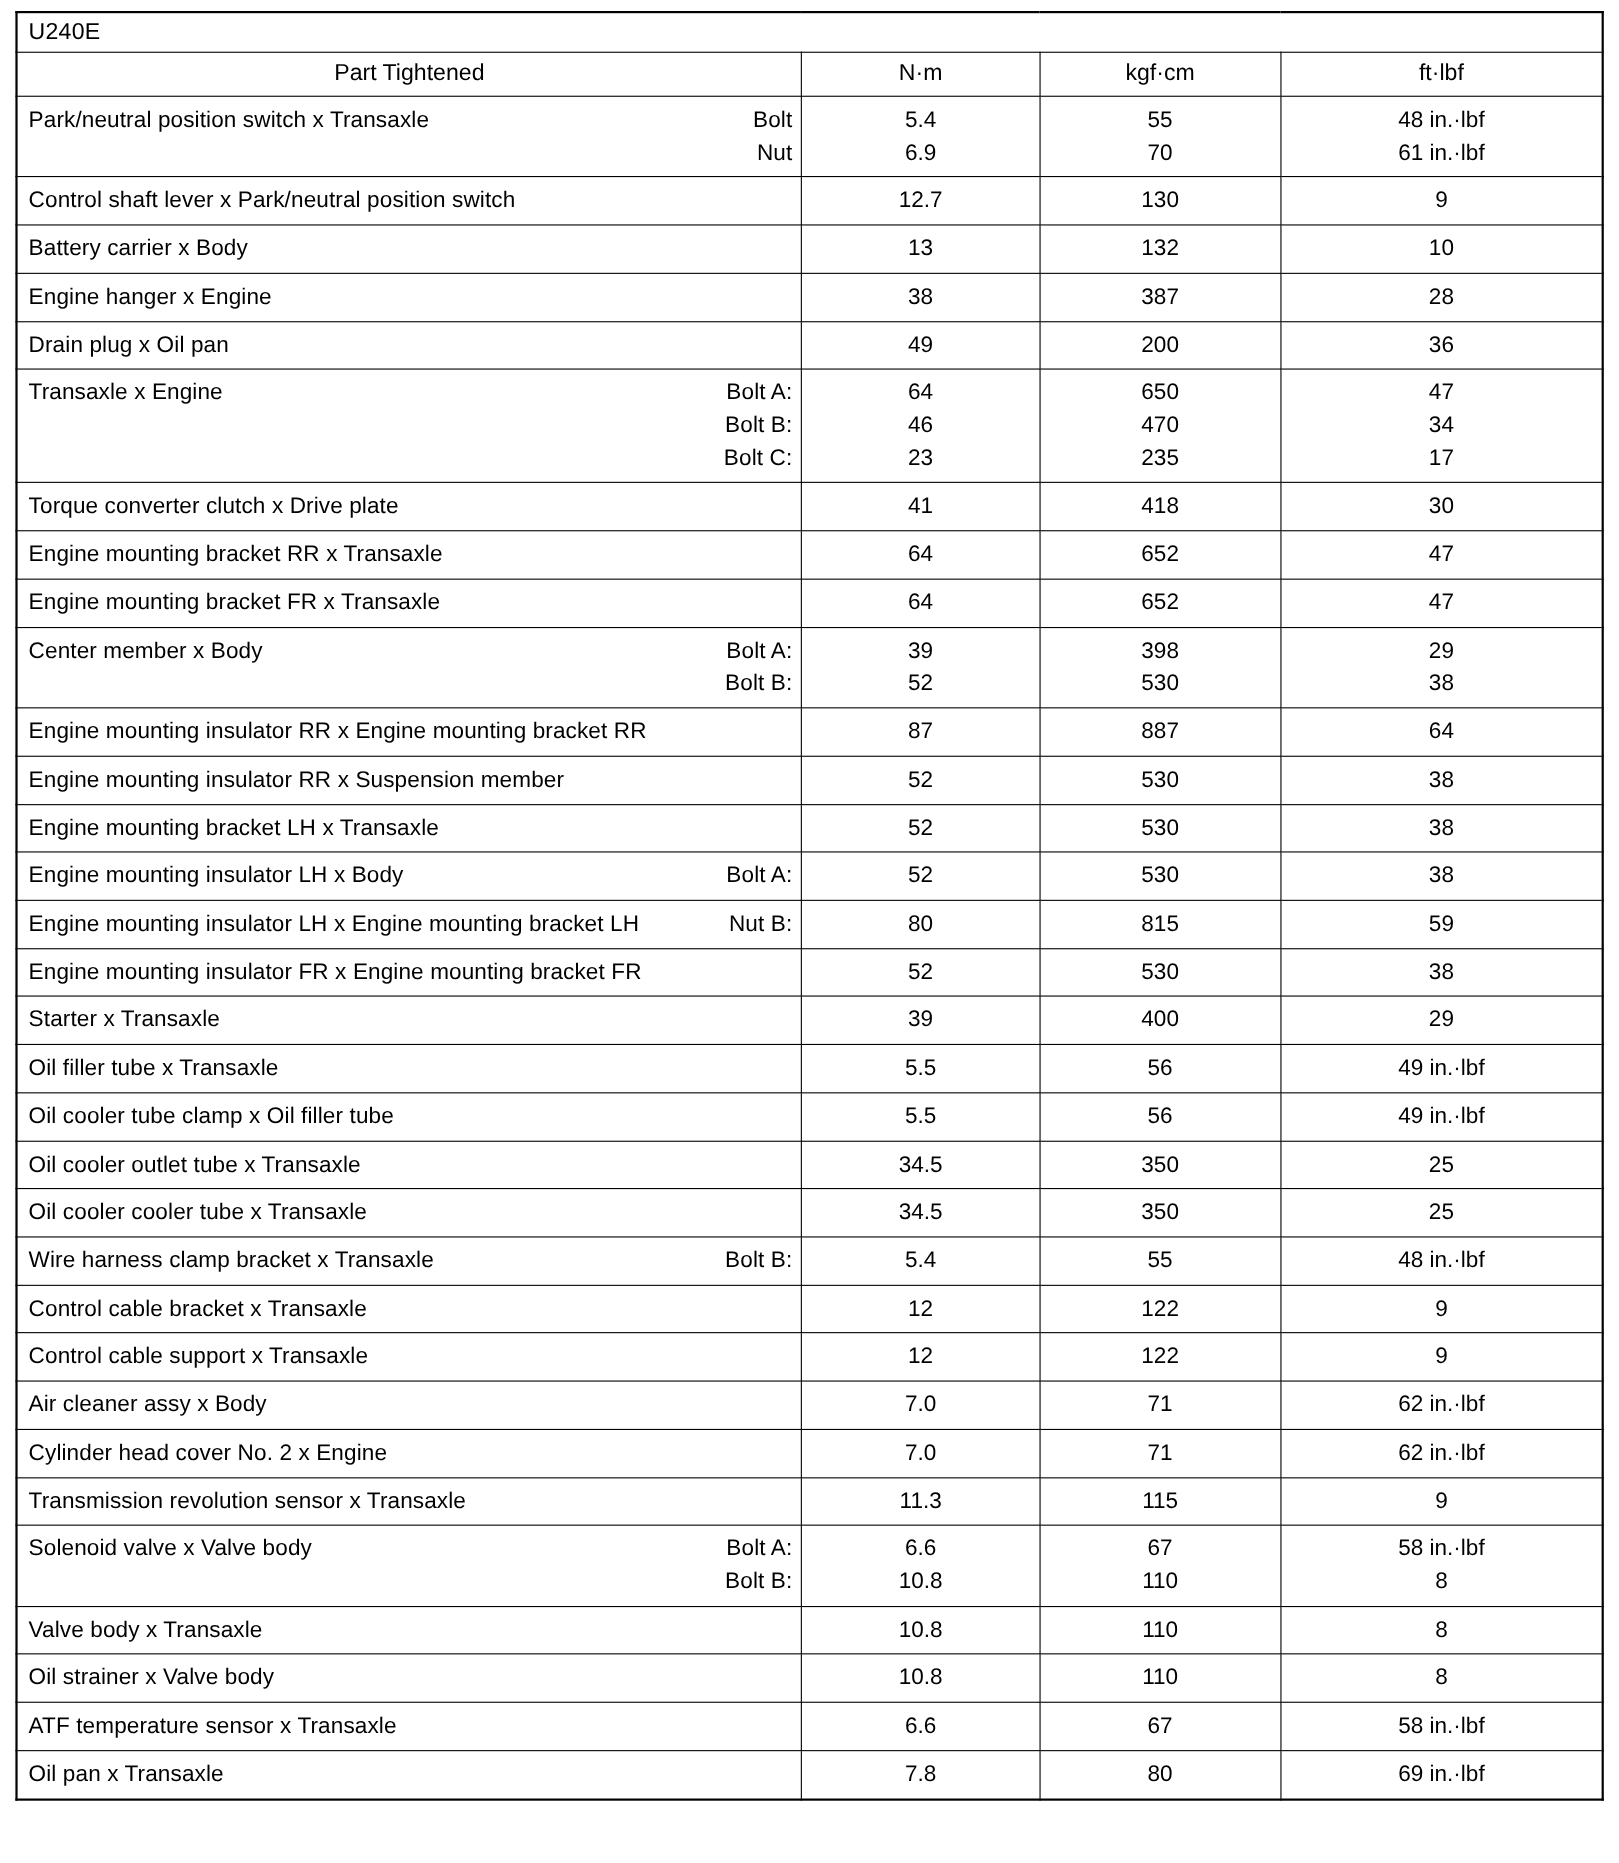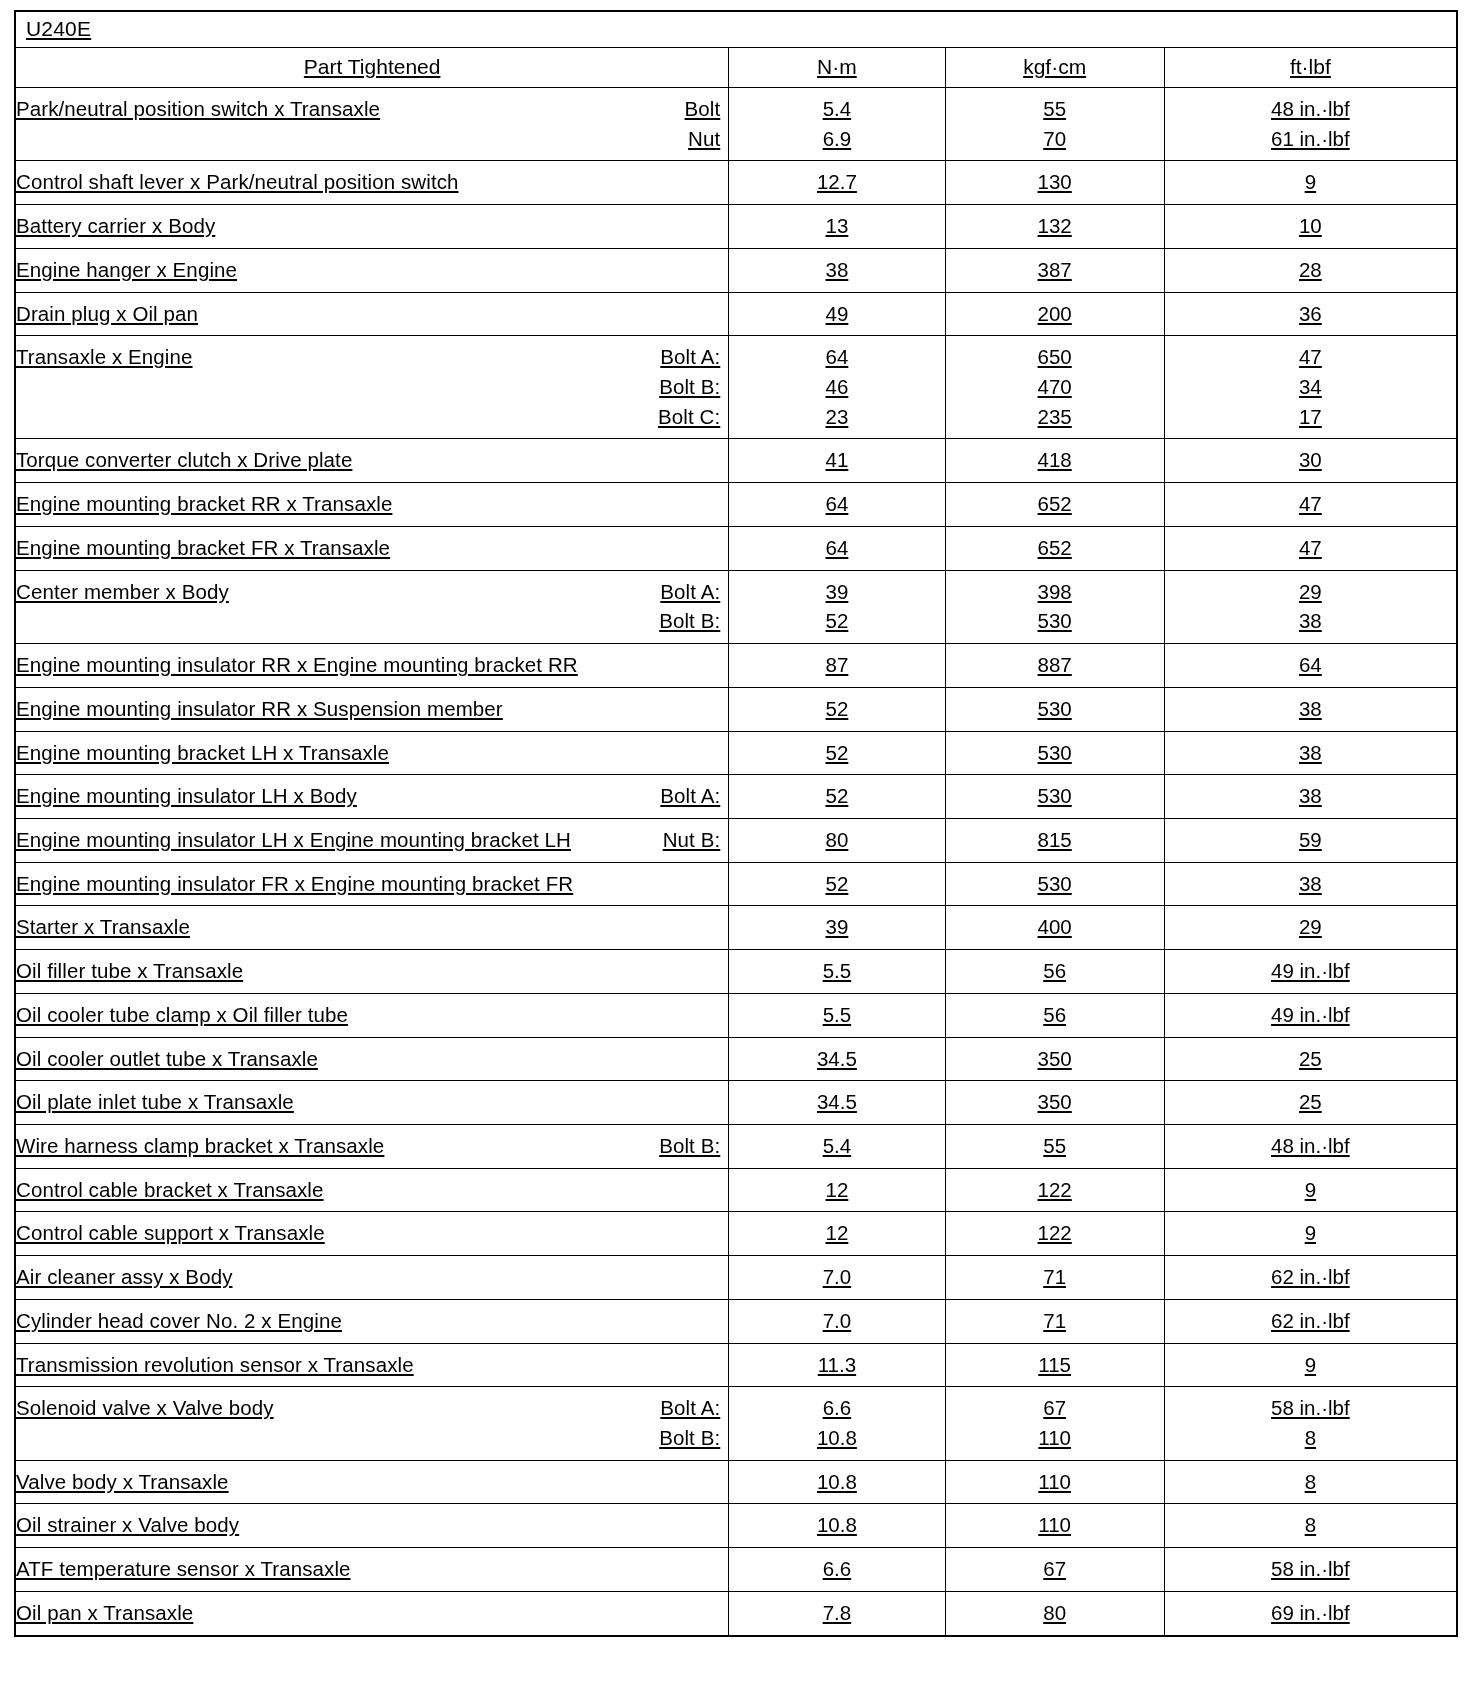--- a/index.html
+++ b/index.html
@@ -12,21 +12,20 @@
     color: #000000;
     width: 1472px;
     height: 1694px;
     overflow: hidden;
   }
   .page {
     width: 1472px;
     height: 1694px;
     box-sizing: border-box;
     padding: 10px 14px 8px 14px;
-    text-decoration: underline;
   }
   table.torque {
     border-collapse: collapse;
     width: 100%;
     table-layout: fixed;
     border: 2px solid #000;
   }
   table.torque td, table.torque th {
     border: 1.5px solid #000;
     vertical-align: middle;
@@ -38,21 +37,21 @@
     font-size: 21px;
     letter-spacing: 0.2px;
   }
   .hdr {
     text-align: center;
     font-size: 21px;
     padding: 7px 4px 8px 4px;
     margin-top: 46px;
   }
   .part-cell {
-    padding: 6px 8px 7px 0;
+    padding: 6px 8px 7px 10px;
     font-size: 20.5px;
     letter-spacing: 0.1px;
   }
   .part-line {
     display: flex;
     justify-content: space-between;
     align-items: baseline;
     line-height: 1.45;
   }
   .part-name {
@@ -466,21 +465,21 @@
           <td class="val-cell">
             <div class="val-line">350</div>
           </td>
           <td class="val-cell">
             <div class="val-line">25</div>
           </td>
         </tr>
         <tr>
           <td class="part-cell">
             <div class="part-line">
-              <span class="part-name">Oil plate inlet tube x Transaxle</span>
+              <span class="part-name">Oil cooler cooler tube x Transaxle</span>
               <span class="part-qual"></span>
             </div>
           </td>
           <td class="val-cell">
             <div class="val-line">34.5</div>
           </td>
           <td class="val-cell">
             <div class="val-line">350</div>
           </td>
           <td class="val-cell">

